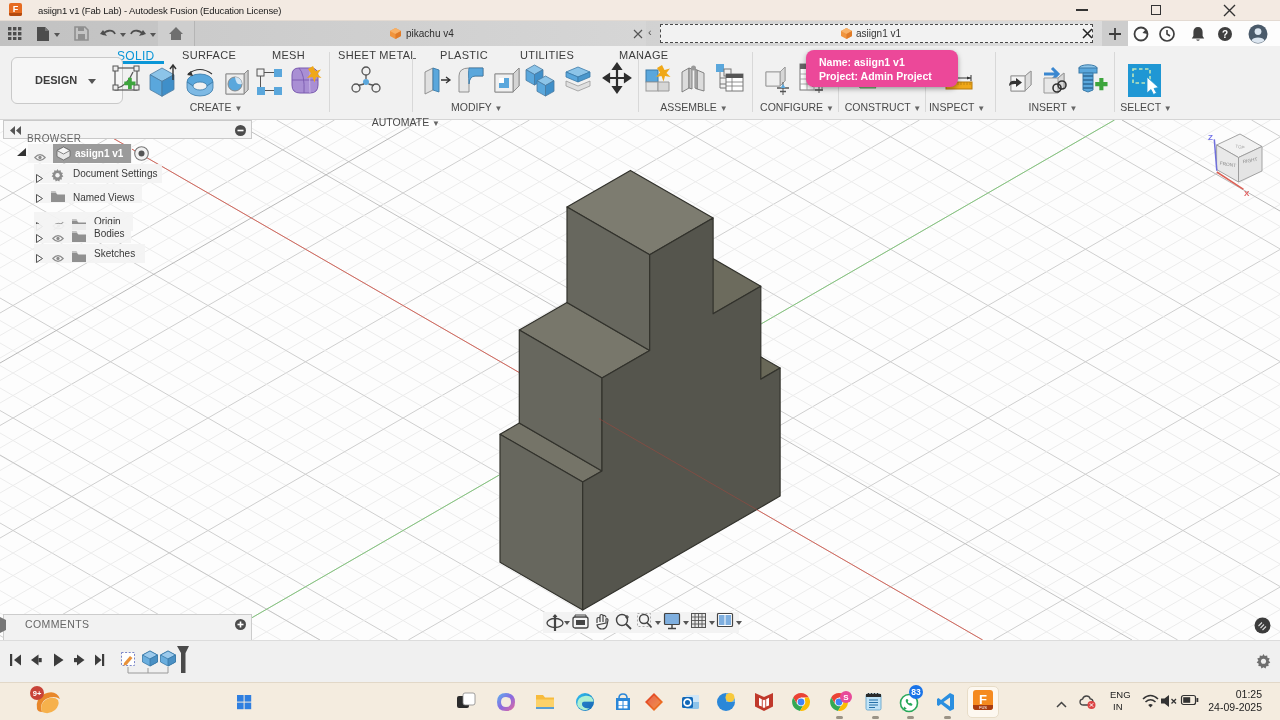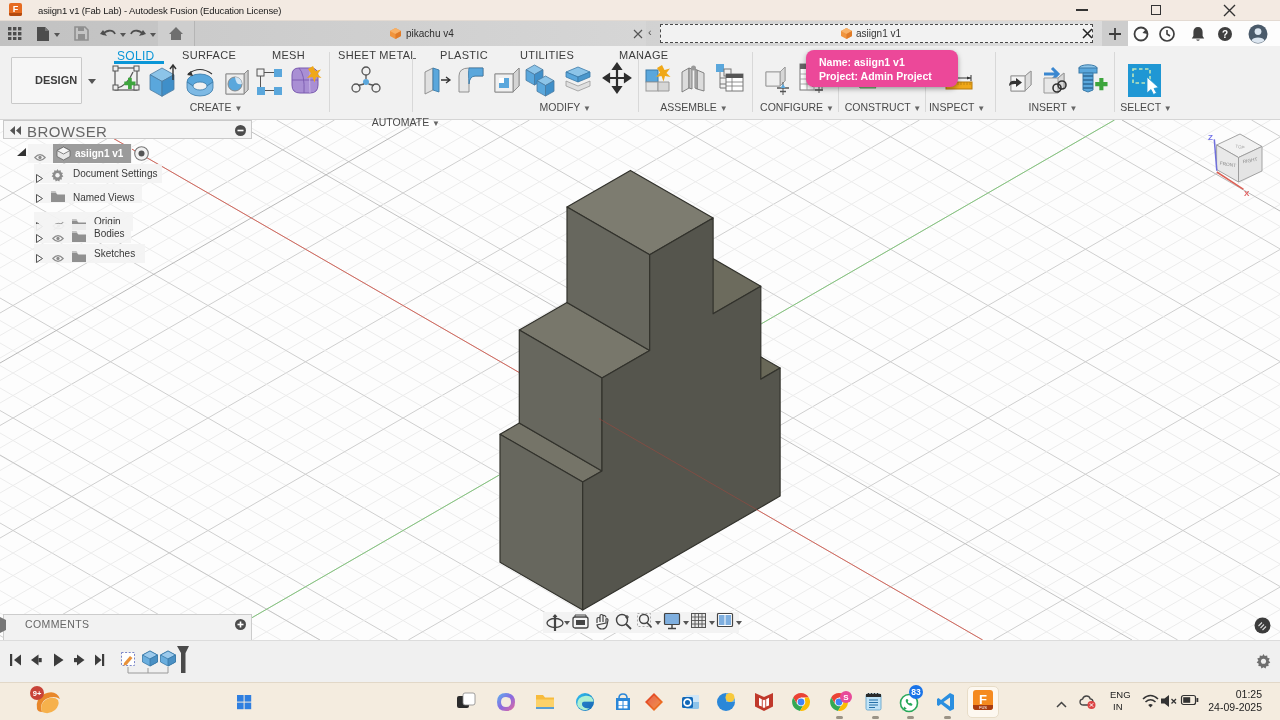--- a/index.html
+++ b/index.html
@@ -246,29 +246,29 @@
 </div>
 <div class="abs" style="left:0;top:46px;width:1280px;height:74px;background:#f1f1f1;border-bottom:1px solid #d5d5d5">
     <div class="abs" style="left:117px;top:3px;font-size:12px;color:#0a96d7;font-weight:normal;letter-spacing:0.3px">SOLID</div>
     <div class="abs" style="left:182px;top:3px;font-size:11px;color:#3c3c3c;font-weight:normal;letter-spacing:0.3px">SURFACE</div>
     <div class="abs" style="left:272px;top:3px;font-size:11px;color:#3c3c3c;font-weight:normal;letter-spacing:0.3px">MESH</div>
     <div class="abs" style="left:338px;top:3px;font-size:11px;color:#3c3c3c;font-weight:normal;letter-spacing:0.3px">SHEET METAL</div>
     <div class="abs" style="left:440px;top:3px;font-size:11px;color:#3c3c3c;font-weight:normal;letter-spacing:0.3px">PLASTIC</div>
     <div class="abs" style="left:520px;top:3px;font-size:11px;color:#3c3c3c;font-weight:normal;letter-spacing:0.3px">UTILITIES</div>
     <div class="abs" style="left:619px;top:3px;font-size:11px;color:#3c3c3c;font-weight:normal;letter-spacing:0.3px">MANAGE</div>
     <div class="abs" style="left:114px;top:15px;width:50px;height:3px;background:#0a96d7"></div>
-    <div class="abs" style="left:11px;top:11px;width:71px;height:47px;background:#f6f6f6;border:1px solid #c9c9c9;border-radius:1px">
+    <div class="abs" style="left:11px;top:11px;width:112px;height:47px;background:#f6f6f6;border:1px solid #c9c9c9;border-radius:6px">
       <div class="abs" style="left:23px;top:16px;font-size:11px;font-weight:bold;color:#3d3d3d">DESIGN</div>
       <svg class="abs" style="left:76px;top:21px" width="8" height="6">
         <path d="M0 0 L8 0 L4 5 Z" fill="#555"></path>
       </svg>
     </div>
     <div class="abs" style="left:146px;top:55px;width:140px;text-align:center;font-size:10.5px;color:#4a4a4a">CREATE <span style="font-size:8px;color:#666">▼</span></div>
     <div class="abs" style="left:300px;top:70px;width:140px;text-align:right;font-size:10.5px;color:#4a4a4a">AUTOMATE <span style="font-size:8px;color:#666">▼</span></div>
-    <div class="abs" style="left:451px;top:55px;width:140px;text-align:right;font-size:10.5px;color:#4a4a4a">MODIFY <span style="font-size:8px;color:#666">▼</span></div>
+    <div class="abs" style="left:451px;top:55px;width:140px;text-align:left;font-size:10.5px;color:#4a4a4a">MODIFY <span style="font-size:8px;color:#666">▼</span></div>
     <div class="abs" style="left:624px;top:55px;width:140px;text-align:center;font-size:10.5px;color:#4a4a4a">ASSEMBLE <span style="font-size:8px;color:#666">▼</span></div>
     <div class="abs" style="left:727px;top:55px;width:140px;text-align:center;font-size:10.5px;color:#4a4a4a">CONFIGURE <span style="font-size:8px;color:#666">▼</span></div>
     <div class="abs" style="left:813px;top:55px;width:140px;text-align:center;font-size:10.5px;color:#4a4a4a">CONSTRUCT <span style="font-size:8px;color:#666">▼</span></div>
     <div class="abs" style="left:887px;top:55px;width:140px;text-align:center;font-size:10.5px;color:#4a4a4a">INSPECT <span style="font-size:8px;color:#666">▼</span></div>
     <div class="abs" style="left:983px;top:55px;width:140px;text-align:center;font-size:10.5px;color:#4a4a4a">INSERT <span style="font-size:8px;color:#666">▼</span></div>
     <div class="abs" style="left:1076px;top:55px;width:140px;text-align:center;font-size:10.5px;color:#4a4a4a">SELECT <span style="font-size:8px;color:#666">▼</span></div>
     <div class="abs" style="left:329px;top:6px;width:1px;height:60px;background:#d8d8d8"></div>
     <div class="abs" style="left:412px;top:6px;width:1px;height:60px;background:#d8d8d8"></div>
     <div class="abs" style="left:638px;top:6px;width:1px;height:60px;background:#d8d8d8"></div>
     <div class="abs" style="left:752px;top:6px;width:1px;height:60px;background:#d8d8d8"></div>
@@ -435,21 +435,21 @@
         <rect x="0" y="0" width="33" height="33" fill="#1f97d4"></rect>
         <rect x="5" y="5" width="17" height="14" fill="none" stroke="#bfe6bb" stroke-width="1.6" stroke-dasharray="3.5,2.5"></rect>
         <path d="M19 13 L19 29 L23 25.5 L25.5 30.5 L28.5 29 L26 24.5 L30.5 23.5 Z" fill="#fff" stroke="#1f97d4" stroke-width="0.8"></path>
       </g>
     </svg>
   </div>
 <div class="abs" style="left:3px;top:120px;width:249px;height:19px;background:#f4f4f4;border:1px solid #c9c9c9">
     <svg class="abs" style="left:6px;top:5px" width="12" height="9">
       <path d="M5 0 L5 9 L0 4.5 Z M11 0 L11 9 L6 4.5 Z" fill="#555"></path>
     </svg>
-    <div class="abs" style="left:23px;top:2px;font-size:15px;color:#666;letter-spacing:0.4px">BROWSER</div>
+    <div class="abs" style="left:23px;top:12px;font-size:10px;color:#666;letter-spacing:0.4px">BROWSER</div>
     <svg class="abs" style="left:231px;top:4px" width="11" height="11">
       <circle cx="5.5" cy="5.5" r="5.5" fill="#4c4c4c"></circle>
       <rect x="2.5" y="4.7" width="6" height="1.6" fill="#fff"></rect>
     </svg>
   </div>
 <svg class="abs" style="left:17px;top:148px" width="10" height="9">
     <path d="M9 0 L9 8 L0 8 Z" fill="#333"></path>
   </svg>
 <div class="abs" style="left:28px;top:144px;width:104px;height:19px;background:rgba(243,243,243,0.92)">
     <span class="abs" style="left:6px;top:4px"><svg width="12" height="9" viewBox="0 0 14 10">

